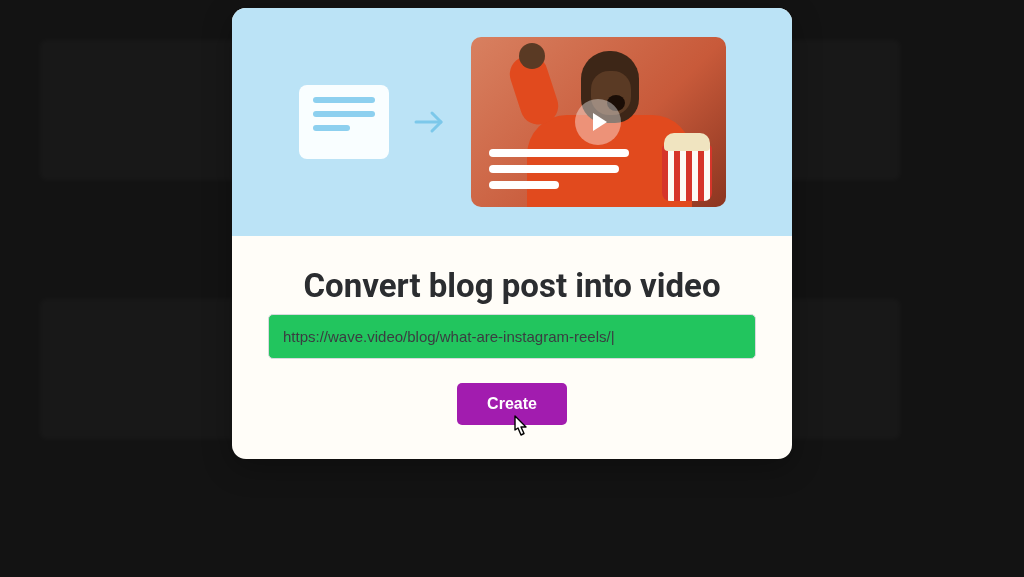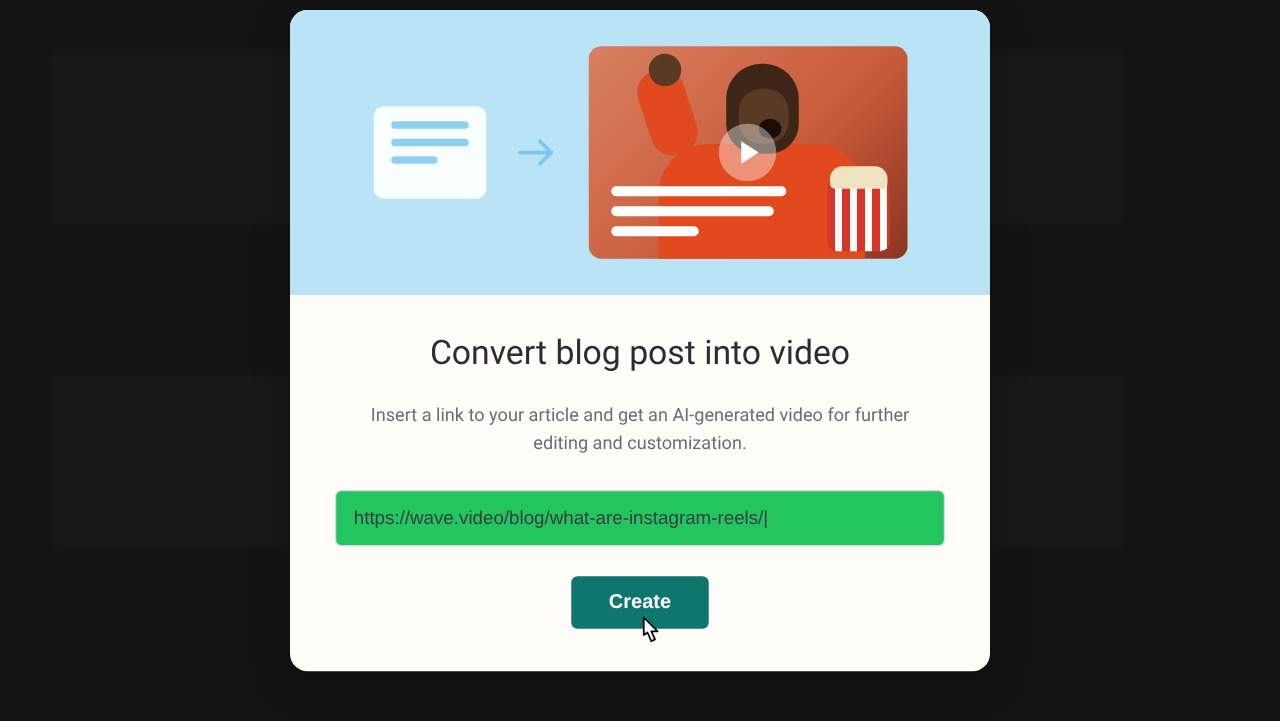--- a/index.html
+++ b/index.html
@@ -192,24 +192,24 @@
       border-radius: 4px;
     }
     .cap-line.l1 { width: 140px; }
     .cap-line.l2 { width: 130px; }
     .cap-line.l3 { width: 70px; }
     .content {
       padding: 30px 36px 34px;
       text-align: center;
     }
     .title {
-      font-size: 27px;
-      font-weight: 400;
+      font-size: 33px;
+      font-weight: 700;
       color: #2b2d30;
-      margin-bottom: 24px;
+      margin-bottom: 9px;
     }
     .subtitle {
       font-size: 14.5px;
       color: #6a6e73;
       line-height: 1.5;
       margin-bottom: 26px;
       padding: 0 10px;
     }
     .url-input {
       width: 100%;
@@ -218,21 +218,21 @@
       color: #3a3d41;
       background: #22c55e;
       border: 1px solid #d8dadd;
       border-radius: 5px;
       outline: none;
       text-align: left;
       margin-bottom: 24px;
     }
     .create-btn {
       display: inline-block;
-      background: #0f766e;
+      background: #a21caf;
       color: #fff;
       font-size: 16px;
       font-weight: 600;
       padding: 12px 30px;
       border: none;
       border-radius: 5px;
       cursor: pointer;
       position: relative;
     }
     .cursor {
@@ -283,21 +283,20 @@
       </div>
       <div class="caption-lines">
         <div class="cap-line l1"></div>
         <div class="cap-line l2"></div>
         <div class="cap-line l3"></div>
       </div>
     </div>
   </div>
   <div class="content">
     <h2 class="title">Convert blog post into video</h2>
-    <p class="subtitle">Insert a link to your article and get an AI-generated video for further editing and customization.</p>
     <input type="text" class="url-input" value="https://wave.video/blog/what-are-instagram-reels/|" style="">
     <button class="create-btn">
       <span>Create</span>
       <svg class="cursor" width="26" height="30" viewBox="0 0 26 30">
         <path d="M8 3 L8 17 L11 15 L14 22 L17 20.5 L14 14 L19 14 Z" fill="#ffffff" stroke="#000000" stroke-width="1.4" stroke-linejoin="round"></path>
       </svg>
     </button>
   </div>
 </div>
 

